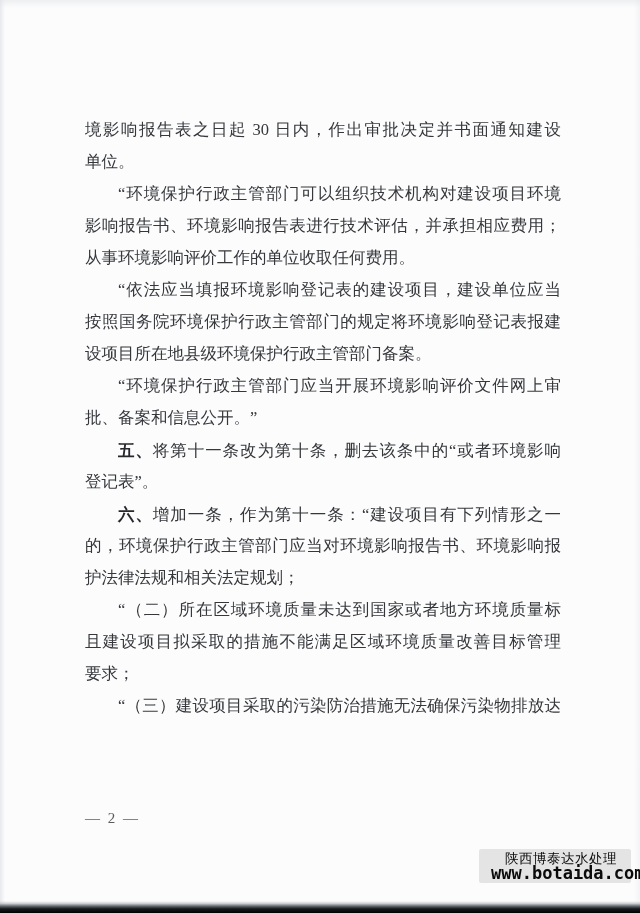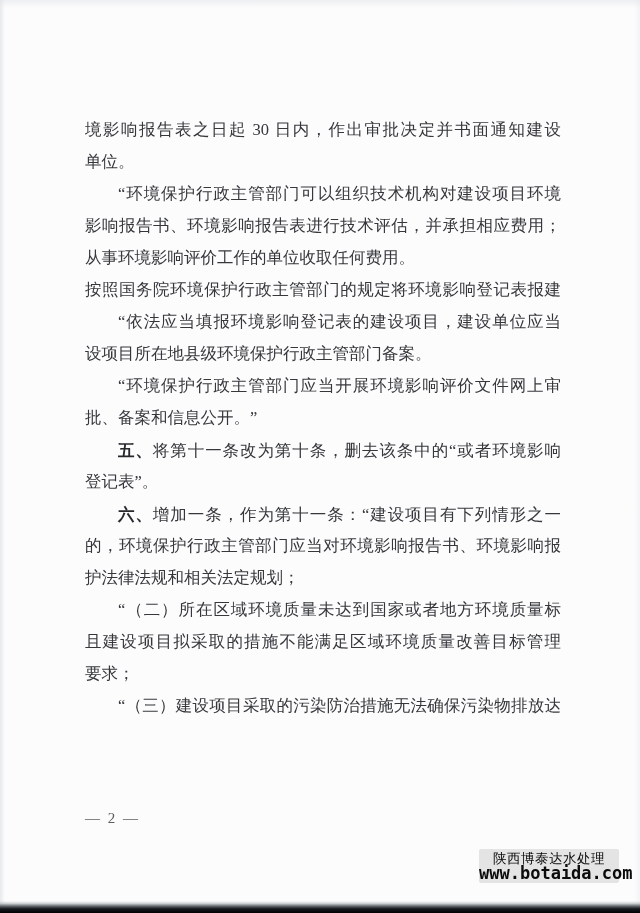--- a/index.html
+++ b/index.html
@@ -60,21 +60,21 @@
     line-height: 20px;
   }
   .watermark {
     position: absolute;
     left: 479px;
     top: 849px;
     width: 140px;
     background: #e4e4e4;
     border-radius: 2px;
     text-align: center;
-    padding: 2px 0 3px 0;
+    padding: 2px 0 3px 12px;
     color: #0b0b0b;
   }
   .watermark .wm1 {
     font-family: "DejaVu Sans", "Liberation Sans", sans-serif;
     font-size: 13.5px;
     line-height: 15px;
     letter-spacing: 0.5px;
   }
   .watermark .wm2 {
     font-family: "DejaVu Sans Mono", "Liberation Mono", monospace;
@@ -100,22 +100,22 @@
 <body>
 
 <div class="page">
 
   <div class="doc" id="doc-body">
       <div class="line full">境影响报告表之日起 30 日内，作出审批决定并书面通知建设</div>
       <div class="line">单位。</div>
       <div class="line indent full">“环境保护行政主管部门可以组织技术机构对建设项目环境</div>
       <div class="line full">影响报告书、环境影响报告表进行技术评估，并承担相应费用；</div>
       <div class="line">从事环境影响评价工作的单位收取任何费用。</div>
+      <div class="line indent full">“依法应当填报环境影响登记表的建设项目，建设单位应当</div>
       <div class="line full">按照国务院环境保护行政主管部门的规定将环境影响登记表报建</div>
-      <div class="line indent full">“依法应当填报环境影响登记表的建设项目，建设单位应当</div>
       <div class="line">设项目所在地县级环境保护行政主管部门备案。</div>
       <div class="line indent full">“环境保护行政主管部门应当开展环境影响评价文件网上审</div>
       <div class="line">批、备案和信息公开。”</div>
       <div class="line indent full"><b>五、</b>将第十一条改为第十条，删去该条中的“或者环境影响</div>
       <div class="line">登记表”。</div>
       <div class="line indent full"><b>六、</b>增加一条，作为第十一条：“建设项目有下列情形之一</div>
       <div class="line full">的，环境保护行政主管部门应当对环境影响报告书、环境影响报</div>
       <div class="line">护法律法规和相关法定规划；</div>
       <div class="line indent full">“（二）所在区域环境质量未达到国家或者地方环境质量标准，</div>
       <div class="line full">且建设项目拟采取的措施不能满足区域环境质量改善目标管理</div>

